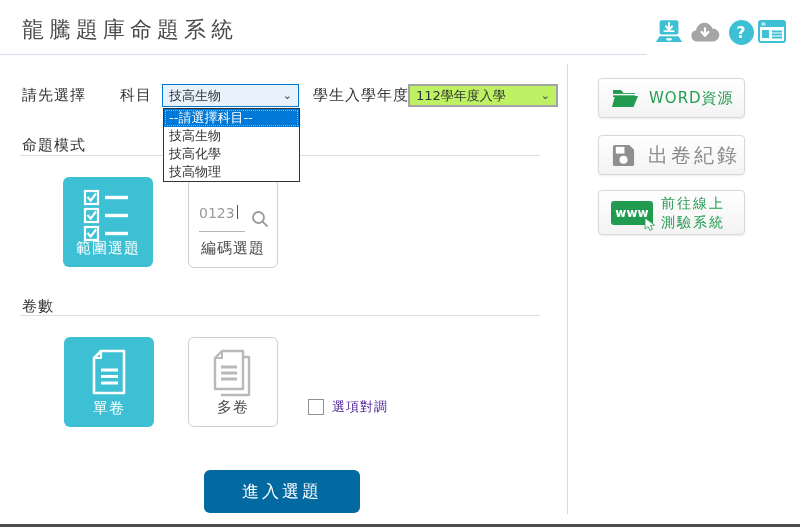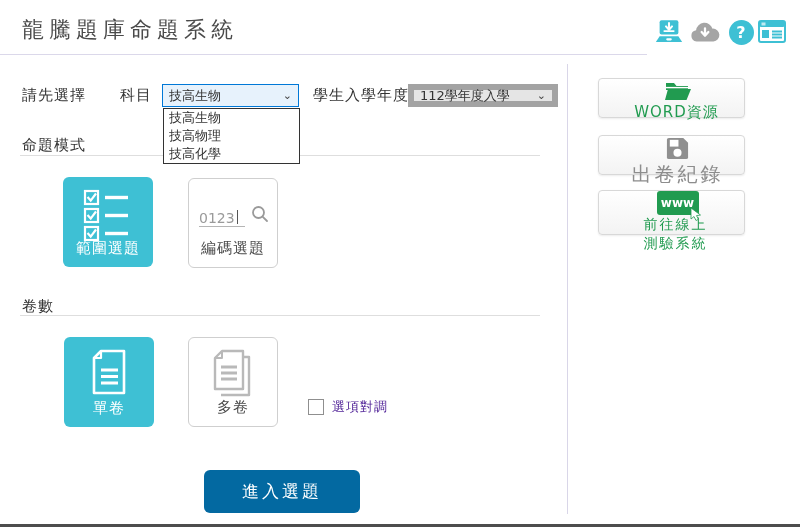--- a/index.html
+++ b/index.html
@@ -15,56 +15,56 @@
   .hicon{position:absolute;top:18px;width:30px;height:28px;display:flex;align-items:center;justify-content:center;cursor:pointer;}
   .help-circle{width:25px;height:25px;border-radius:50%;background:#3ec0d4;color:#fff;font-size:16px;font-weight:bold;
     display:flex;align-items:center;justify-content:center;}
 
   
   .lbl{font-size:15px;color:#333;letter-spacing:1px;}
   .sel{position:absolute;height:23px;font-size:13px;display:flex;align-items:center;box-sizing:border-box;cursor:pointer;}
   .sel .sel-txt{padding-left:6px;flex:1;}
   .sel .chev{margin-right:6px;font-size:11px;color:#444;}
   .sel-open{background:#e7f2fc;border:1px solid #0078d7;}
-  .sel-closed{background:#e5e5e5;border:6px solid #a3a3a3;justify-content:space-between;}
+  .sel-closed{background:#bef264;border:2px solid #a3a3a3;justify-content:space-between;}
   .dropdown{position:absolute;left:163px;top:108px;width:135px;background:#fff;border:1px solid #333;z-index:50;}
   .dd-item{height:18px;line-height:18px;font-size:13px;padding-left:5px;cursor:pointer;white-space:nowrap;}
   .dd-item.selected{background:#0078d7;color:#fff;outline:1px dotted #e0a04a;outline-offset:-2px;}
 
   
   .section-title{position:absolute;font-size:15px;letter-spacing:1px;color:#333;font-family:Liberation Mono, monospace;}
   .hline{position:absolute;left:20px;width:520px;height:1px;background:#dedede;}
 
   
   .tile{position:absolute;width:90px;height:90px;border-radius:6px;box-sizing:border-box;cursor:pointer;
     display:flex;flex-direction:column;align-items:center;justify-content:flex-end;}
   .tile-teal{background:#3ec0d4;}
   .tile-white{background:#fff;border:1px solid #cfcfcf;}
   .tile-label-w{color:#fff;font-size:15px;letter-spacing:1px;margin-bottom:9px;}
   .tile-label-g{color:#4a4a4a;font-size:15px;letter-spacing:1px;margin-bottom:9px;}
   .tile-icon{position:absolute;top:12px;left:0;right:0;display:flex;justify-content:center;}
 
   .code-input-row{position:absolute;top:26px;left:10px;width:70px;display:flex;align-items:flex-end;}
-  .code-input{border-bottom:1px solid #b5b5b5;width:46px;font-size:14px;color:#9a9a9a;padding-bottom:0;display:flex;}
+  .code-input{border-bottom:1px solid #b5b5b5;width:46px;font-size:14px;color:#9a9a9a;padding-bottom:10px;display:flex;}
   .caret{display:inline-block;width:1px;height:14px;background:#555;margin-left:2px;}
 
   
   .chk-row{position:absolute;left:308px;top:398px;display:flex;align-items:center;cursor:pointer;}
   .chk-box{width:14px;height:14px;border:1px solid #8f8f8f;background:#fff;}
   .chk-lbl{font-size:13px;color:#4c1d95;margin-left:8px;letter-spacing:1px;}
 
   
   .submit-btn{position:absolute;left:204px;top:470px;width:156px;height:43px;background:#0369a1;border:none;border-radius:6px;
     color:#fff;font-size:17px;letter-spacing:3px;cursor:pointer;font-family:inherit;}
 
   
   .vdivider{position:absolute;left:567px;top:64px;width:1px;height:450px;background:#d9d6e8;}
   .side-btn{position:absolute;left:598px;width:147px;border:1px solid #d8d8d8;border-radius:4px;
     background:linear-gradient(#ffffff,#f3f3f3);box-shadow:0 1px 2px rgba(0,0,0,0.08);
-    display:flex;align-items:center;cursor:pointer;box-sizing:border-box;flex-direction:column;}
+    display:flex;align-items:center;cursor:pointer;box-sizing:border-box;}
   .side-btn .sicon{margin-left:12px;display:flex;align-items:center;}
   .green-txt{color:#219b50;font-size:15px;letter-spacing:1px;margin-left:10px;}
   .gray-txt{color:#8d8d8d;font-size:20px;letter-spacing:3px;margin-left:12px;}
   .two-line{color:#219b50;font-size:14px;letter-spacing:2px;line-height:1.35;margin-left:8px;}
   .www-badge{position:relative;width:42px;height:24px;background:#219b50;border-radius:3px;color:#fff;
     font-size:12px;font-weight:bold;display:flex;align-items:center;justify-content:center;}
   .www-badge svg{position:absolute;right:-4px;bottom:-7px;}
 
   .bottom-line{position:absolute;left:0;top:524px;width:800px;height:3px;background:#4d4d4d;}
 </style>
@@ -108,23 +108,24 @@
 
 <div class="abs lbl" style="left:22px;top:86px;">請先選擇</div>
 <div class="abs lbl" style="left:120px;top:86px;">科目</div>
 
 <div class="sel sel-open" style="left:162px;top:84px;width:137px;">
   <span class="sel-txt">技高生物</span>
   <span class="chev">⌄</span>
 </div>
 
 <div class="dropdown">
+  <div class="dd-item selected">--請選擇科目--</div>
   <div class="dd-item">技高生物</div>
+  <div class="dd-item">技高化學</div>
   <div class="dd-item">技高物理</div>
-  <div class="dd-item">技高化學</div>
 </div>
 
 <div class="abs lbl" style="left:313px;top:86px;">學生入學年度</div>
 
 <div class="sel sel-closed" style="left:408px;top:84px;width:150px;">
   <span class="sel-txt">112學年度入學</span>
   <span class="chev">⌄</span>
 </div>
 
 <div class="section-title" style="left:22px;top:136px;">命題模式</div>

